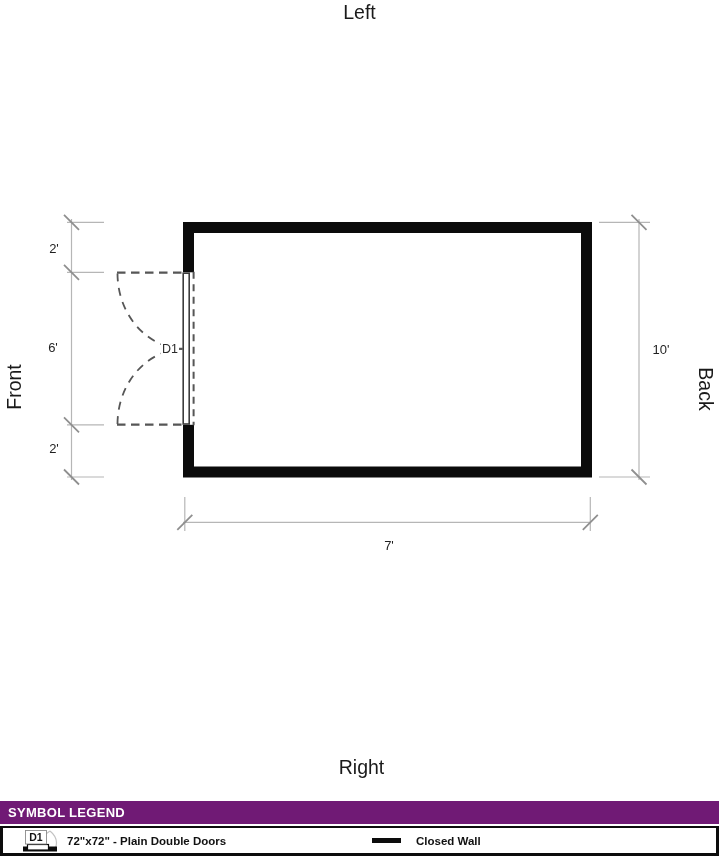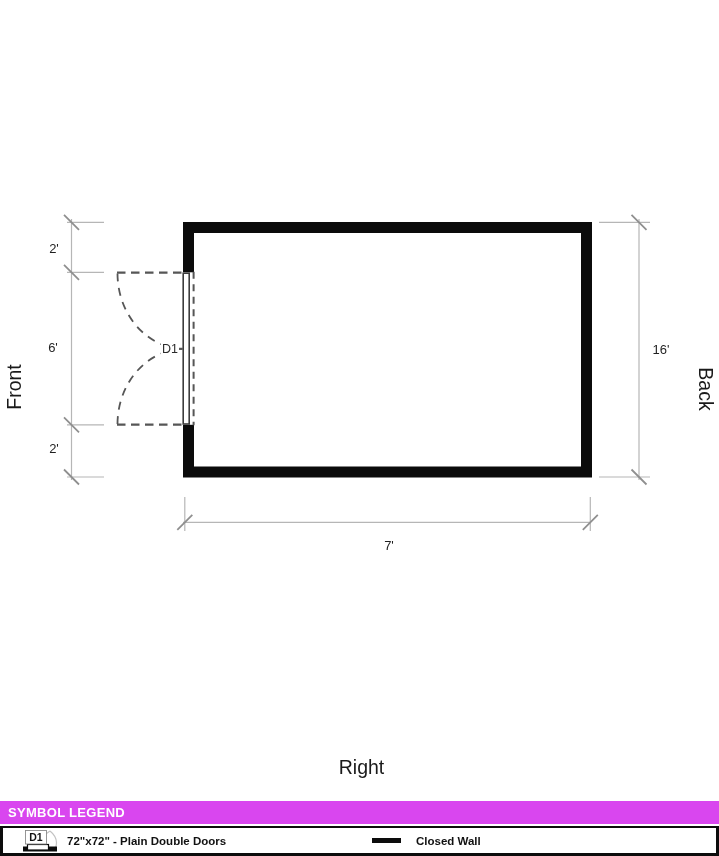--- a/index.html
+++ b/index.html
@@ -37,21 +37,21 @@
     font-size: 12.5px;
     color: #2a2a2a;
     background: #ffffff;
     padding: 0 1px;
   }
   
   .legend-header {
     position: absolute;
     left: 0; right: 0; top: 801px;
     height: 23px;
-    background: #d946ef;
+    background: #701a75;
     display: flex;
     align-items: center;
   }
   .legend-title {
     color: #ffffff;
     font-size: 13px;
     font-weight: bold;
     letter-spacing: 0.3px;
     padding-left: 8px;
     white-space: nowrap;
@@ -84,20 +84,21 @@
     width: 29px; height: 5px;
     background: #0c0c0c;
     margin-right: 15px;
   }
 </style>
 </head>
 <body>
 
 <div class="stage">
 
+  <div class="title title-top">Left</div>
   <div class="title title-left">Front</div>
   <div class="title title-right">Back</div>
   <div class="title title-bottom">Right</div>
 
   <svg class="plan-svg" width="719" height="856" viewBox="0 0 719 856">
 
     <g fill="none" stroke-width="1.2" stroke="#b6b6b6">
 
       <line x1="71.5" y1="219" x2="71.5" y2="480"></line>
       <line x1="67" y1="222.3" x2="104" y2="222.3"></line>
@@ -137,21 +138,21 @@
       <path d="M 117.5 424   A 67.5 75.5 0 0 1 184.5 348.7" stroke-width="1.8" stroke-dasharray="8 6.5"></path>
     </g>
     <rect x="183.2" y="273.2" width="6" height="150.8" fill="#ffffff" stroke-width="1.6" stroke="#3c3c3c"></rect>
   </svg>
 
   <div class="door-label">D1</div>
 
   <div class="dim-label" style="left:54px;  top:248px;">2'</div>
   <div class="dim-label" style="left:53px;  top:347px;">6'</div>
   <div class="dim-label" style="left:54px;  top:448px;">2'</div>
-  <div class="dim-label" style="left:661px; top:349px;">16'</div>
+  <div class="dim-label" style="left:661px; top:349px;">10'</div>
   <div class="dim-label" style="left:389px; top:545px;">7'</div>
 
   <div class="legend-header">
     <span class="legend-title">SYMBOL LEGEND</span>
   </div>
   <div class="legend-row">
 
     <div class="legend-item legend-item-door">
       <svg class="door-symbol" viewBox="0 0 36 22">
         <line x1="4" y1="18" x2="28" y2="1" stroke="#c2c2c2" stroke-width="1.2"></line>

